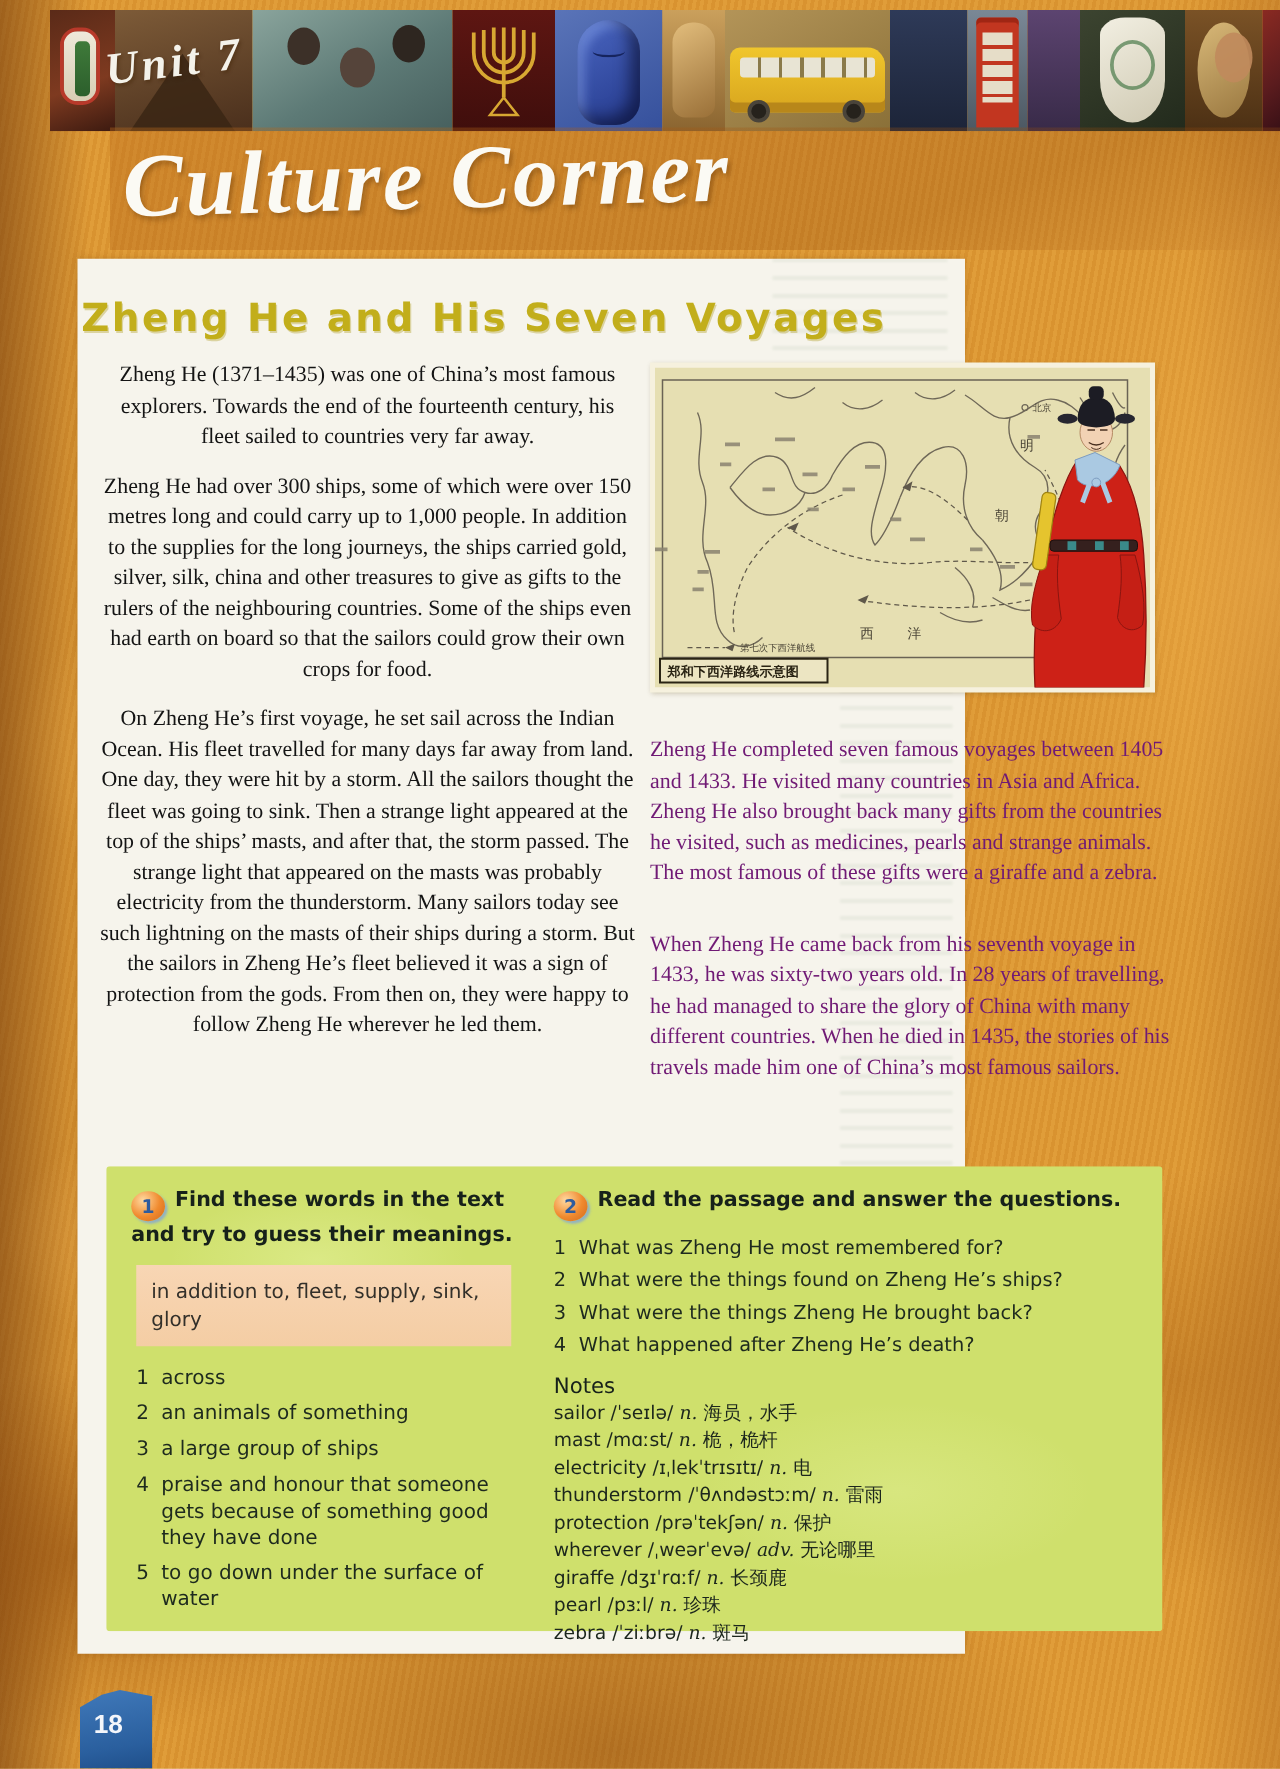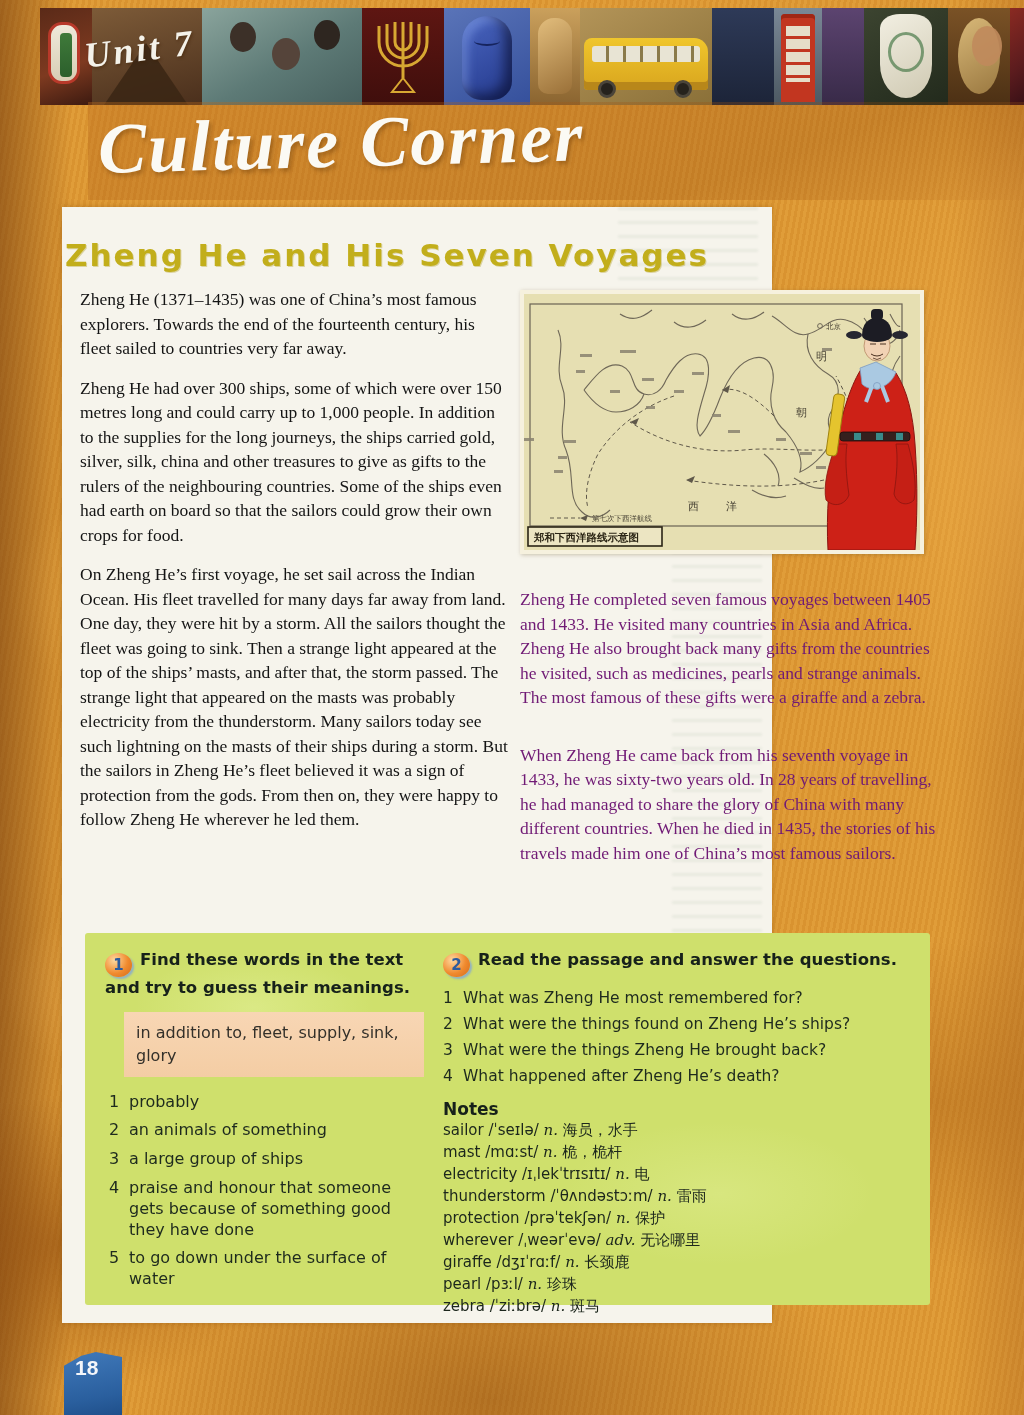--- a/index.html
+++ b/index.html
@@ -65,59 +65,59 @@
 
   
   .panel{ position:absolute; left:62px; top:207px; width:710px; height:1116px; background:#f6f4ec;
     box-shadow:0 0 6px rgba(120,70,10,.35); }
   .ghost{ position:absolute; opacity:.10; background:repeating-linear-gradient(#7a9a7a 0 3px, transparent 3px 14px); filter:blur(1px); }
 
   .art-title{ position:absolute; left:0; right:60px; top:30px; text-align:center; color:#c2ae1b;
     font-family:"DejaVu Sans",sans-serif; font-weight:bold; font-size:31px; letter-spacing:2px;
     text-shadow:1px 1px 0 rgba(170,150,20,.35); }
 
-  .col-left{ position:absolute; left:18px; top:80px; width:428px; font-size:17.5px; line-height:24.5px; color:#141414; }
+  .col-left{ position:absolute; left:18px; top:80px; width:428px; font-size:17.5px; line-height:24.5px; color:#141414;text-align:center; }
   .col-left p{ margin-bottom:15px; }
   .col-right{ position:absolute; left:458px; top:83px; width:420px; font-size:17.5px; line-height:24.5px; color:#701a75; }
   .col-right p{ margin-bottom:14px;margin-top:33px; }
 
   .map-photo{ width:404px; padding:4px; background:#f6f1de; box-shadow:1px 1px 4px rgba(100,80,30,.3); margin-bottom:16px; }
   .map-photo svg{ display:block; }
 
   
   .greenbox{ position:absolute; left:23px; top:726px; width:845px; height:372px; background:#cfe06c;
     background-image:radial-gradient(ellipse 200px 90px at 20% 20%, rgba(240,250,180,.35), transparent 60%),
                      radial-gradient(ellipse 260px 120px at 75% 70%, rgba(235,245,170,.30), transparent 60%);
     border-radius:3px; font-family:"DejaVu Sans",sans-serif; color:#1e2a1e; }
   .gb-col1{ position:absolute; left:20px; top:16px; width:312px; }
   .gb-col2{ position:absolute; left:358px; top:16px; width:468px; }
   .act-head{ font-weight:bold; font-size:16.5px; line-height:1.35; color:#17211a; }
   .badge{ display:inline-block; width:27px; height:24px; border-radius:50%; margin-right:8px; vertical-align:-5px;
     background:radial-gradient(circle at 35% 30%, #ffd9a0, #f08a2e 55%, #d96f1f 90%);
     box-shadow:2px 2px 2px rgba(130,165,215,.8); color:#2e5c9e; font-size:15px; font-weight:bold; text-align:center; line-height:24px; }
-  .wordbox{ margin-top:13px; margin-left:19px; width:300px; padding:9px 12px; font-size:16px; line-height:1.45; color:#33302a;
+  .wordbox{ margin-top:13px; margin-left:4px; width:300px; padding:9px 12px; font-size:16px; line-height:1.45; color:#33302a;
     background:linear-gradient(#f8d6b4, #f4cda4); }
   .deflist{ margin-top:15px; margin-left:4px; }
   .def-item, .q-item{ display:flex; margin-bottom:8px; font-size:16px; line-height:1.3; }
   .def-item .n, .q-item .n{ width:20px; flex:0 0 auto; }
   .def-item .t{ width:270px; }
   .qlist{ margin-top:11px; }
   .q-item{ margin-bottom:6px; font-size:15.5px; }
-  .notes-head{ margin-top:12px; font-weight:bold; font-size:17px; color:#17211a; }
+  .notes-head{ margin-top:12px; font-weight:normal; font-size:17px; color:#17211a; }
   .note-row{ font-size:15px; line-height:22px; color:#1c261c; }
   .note-row .w{ font-weight:normal; }
   .note-row .ph{ font-family:"DejaVu Sans",sans-serif; }
   .note-row .pos{ font-style:italic; font-family:"DejaVu Serif",serif; }
 
   
   .page-tab{ position:absolute; left:64px; top:1352px; width:58px; height:63px;
     background:linear-gradient(170deg,#4079ba,#2a5f9e 70%,#1f4f8a);
     clip-path:polygon(0 22%, 30% 6%, 55% 0, 100% 8%, 100% 100%, 0 100%);
     color:#f4f6fa; font-family:"Liberation Sans",sans-serif; font-weight:bold; font-size:21px; }
-  .page-tab span{ position:absolute; left:11px; top:4px; }
+  .page-tab span{ position:absolute; left:11px; top:16px; }
 
   svg text{ font-family:"DejaVu Sans",sans-serif; fill:#57513f; }
   svg .cjk-big{ font-size:11px; fill:#4a4436; }
   svg .cjk-sm{ font-size:7.5px; fill:#4a4436; }
   svg .cap{ font-size:10.5px; font-weight:bold; fill:#2a2414; }
 </style>
 </head>
 <body>
 
 <div class="collage">
@@ -299,21 +299,21 @@
 
   <div class="greenbox">
     <div class="gb-col1">
       <div class="act-head">
         <span class="badge">1</span><span>Find these words in the text and try to guess their meanings.</span>
       </div>
       <div class="wordbox">in addition to, fleet, supply, sink, glory</div>
       <div class="deflist">
         <div class="def-item">
             <span class="n">1</span>
-            <span class="t">probably</span>
+            <span class="t">across</span>
           </div>
         <div class="def-item">
             <span class="n">2</span>
             <span class="t">an animals of something</span>
           </div>
         <div class="def-item">
             <span class="n">3</span>
             <span class="t">a large group of ships</span>
           </div>
         <div class="def-item">

